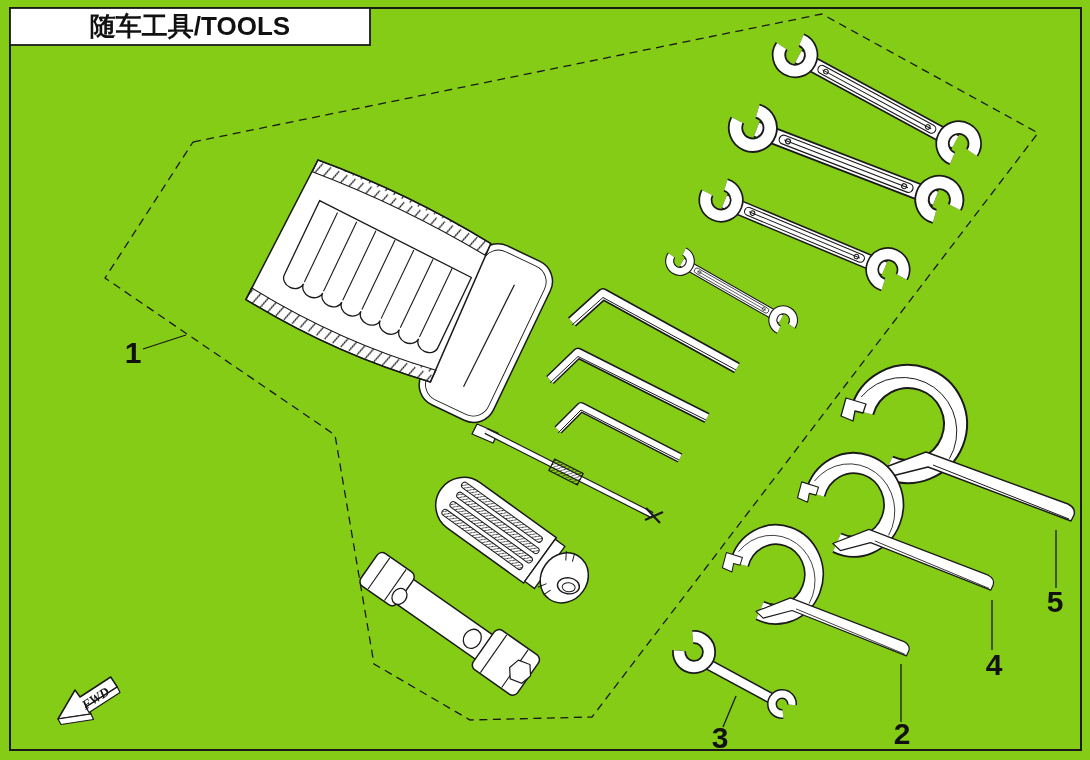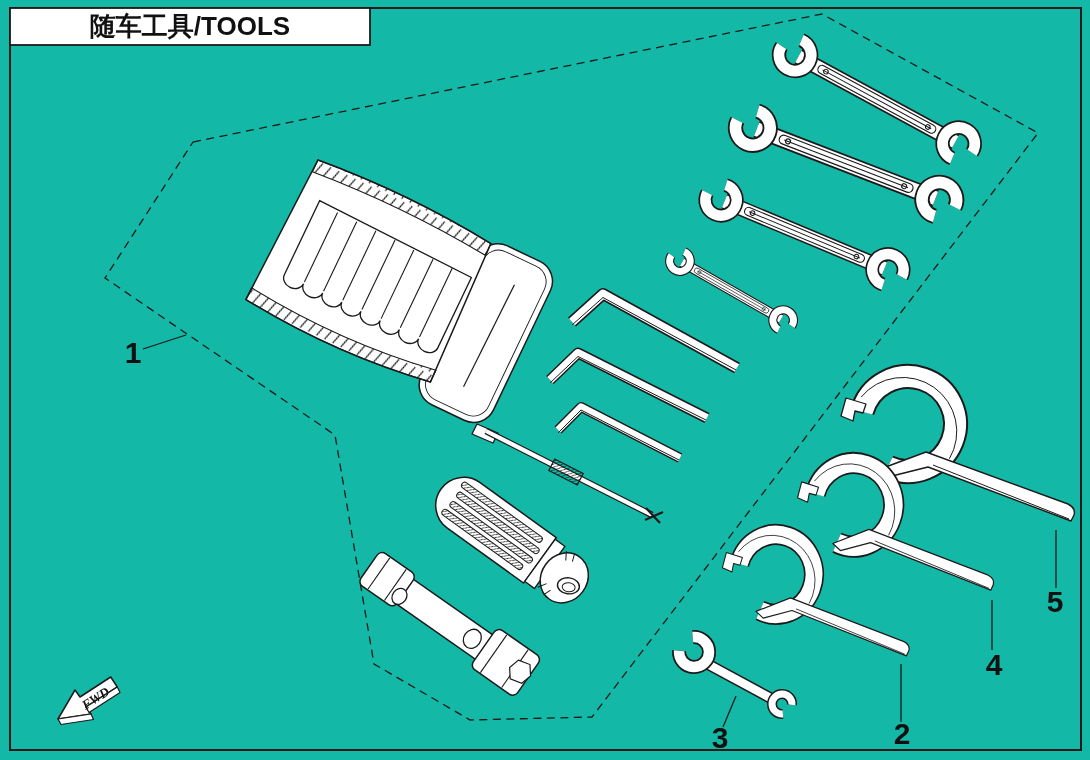--- a/index.html
+++ b/index.html
@@ -1,17 +1,17 @@
 <!DOCTYPE html>
 <html><head>
 <meta charset="utf-8">
 <style>
   html,body{margin:0;padding:0;background:#e8e8e8;}
   .stage{
-    position:relative;width:1090px;height:760px;background:#14b8a6;
+    position:relative;width:1090px;height:760px;background:#84cc16;
     font-family:"Liberation Sans", sans-serif;overflow:hidden;
   }
   .stage svg{position:absolute;left:0;top:0;}
   text{fill:#111;}
   .callout-num{font-size:30px;font-weight:700;font-family:"Liberation Sans",sans-serif;}
   .title-text{font-size:26px;font-weight:700;font-family:"Liberation Sans",sans-serif;}
   .fwd-text{font-size:13px;font-weight:700;font-style:italic;font-family:"Liberation Serif",serif;}
 </style>
 </head>
 <body>

